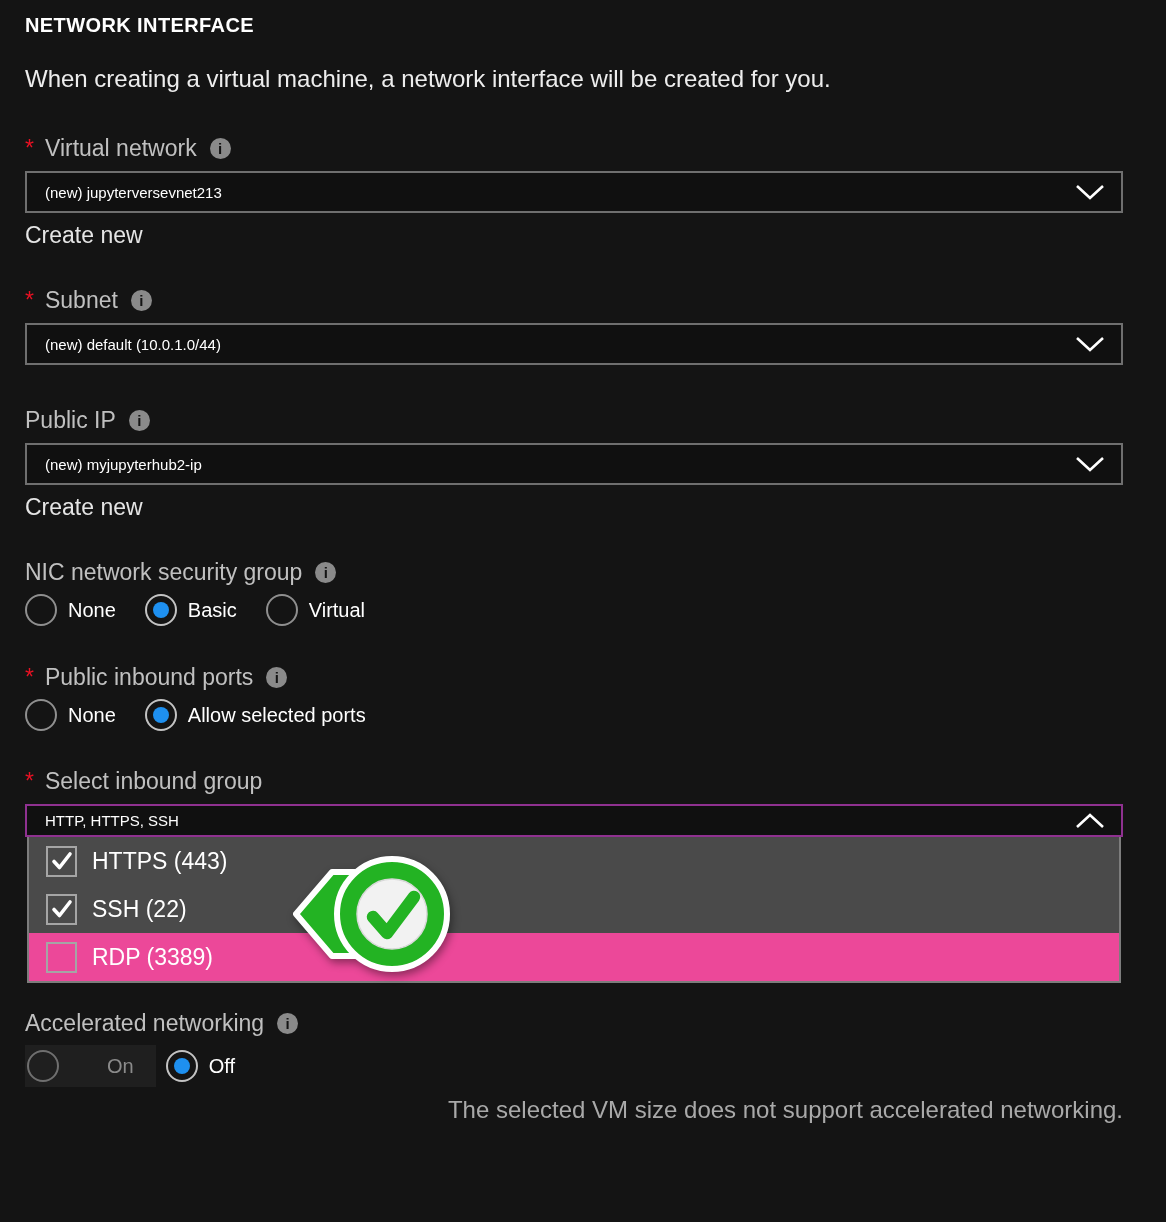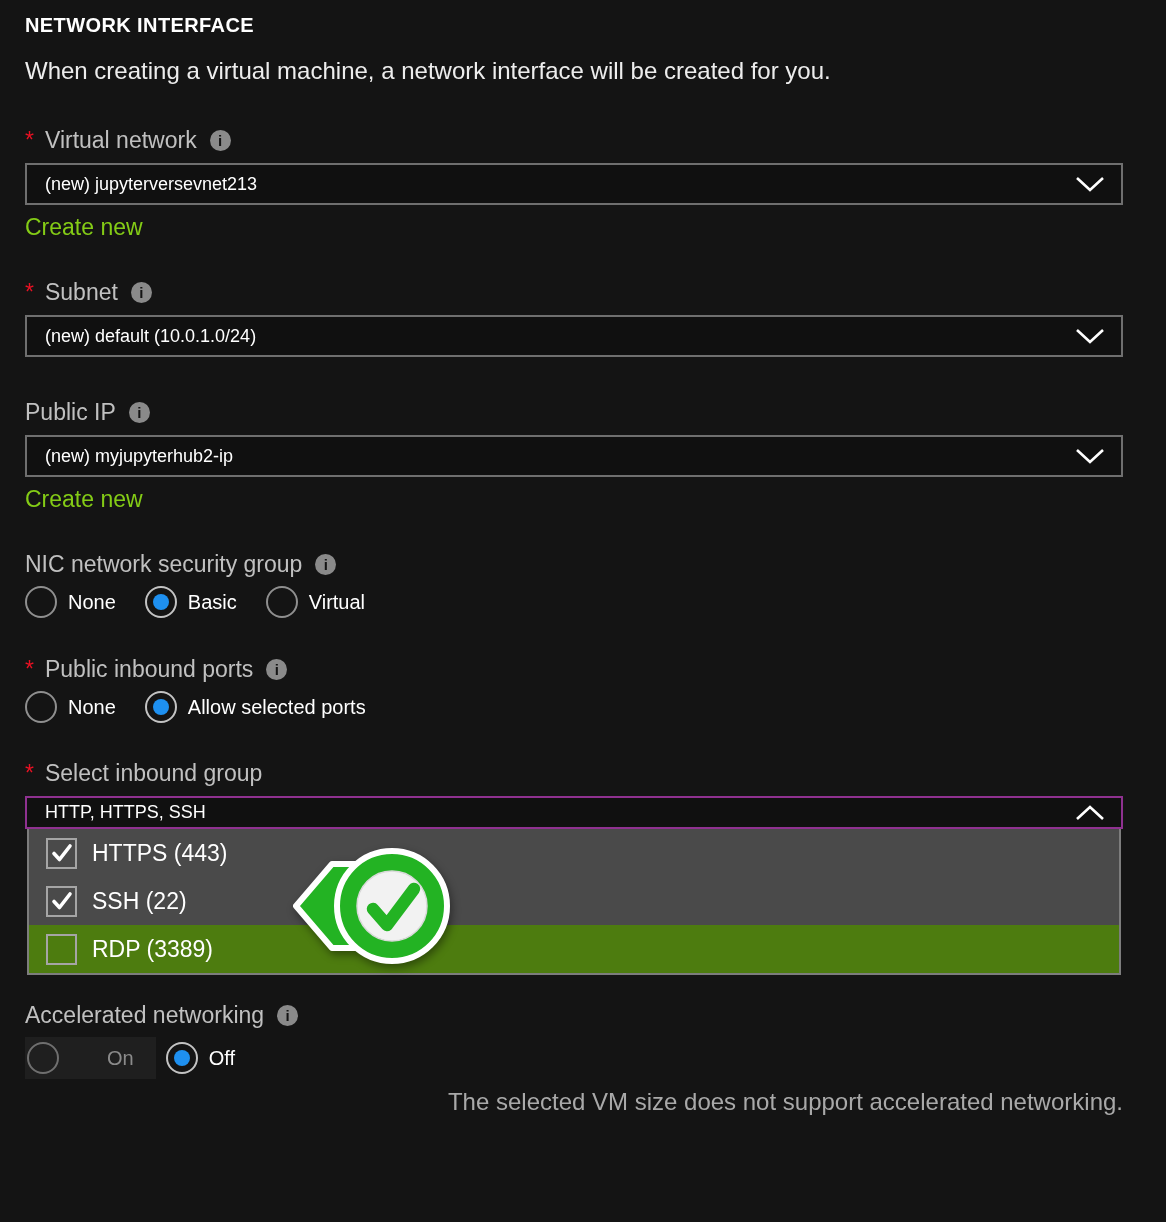--- a/index.html
+++ b/index.html
@@ -10,21 +10,21 @@
     color: #fff;
     width: 1166px;
     height: 1222px;
     overflow: hidden;
   }
   .page { padding: 14px 43px 0 25px; width: 1166px; height: 1222px; }
 
   .section-title {
     color: #ffffff; font-size: 20px; font-weight: 700; letter-spacing: .4px;
   }
-  .desc { color: #ededed; font-size: 24px; margin-top: 20px; font-weight: 400; }
+  .desc { color: #ededed; font-size: 24px; margin-top: 28px; font-weight: 400; }
 
   .label-row {
     display: flex; align-items: center; gap: 9px;
     font-size: 23px; color: #c0c0c0; margin-top: 42px;
   }
   .label-row.tight { margin-top: 38px; }
   .req { color: #e81123; font-size: 23px; margin-right: 2px; }
   .info-badge {
     width: 21px; height: 21px; border-radius: 50%;
     background: #8a8a8a; color: #141414;
@@ -33,27 +33,27 @@
     margin-left: 4px; cursor: default;
   }
 
   .combo {
     height: 42px; margin-top: 9px;
     border: 2px solid #6f6f6f; background: #101010;
     display: flex; align-items: center; justify-content: space-between;
     padding: 0 16px 0 18px; cursor: pointer;
   }
   .combo.open { border-color: #8f3190; height: 33px; }
-  .combo-val { color: #ffffff; font-size: 18px; white-space: nowrap; }
+  .combo-val { color: #ffffff; font-size: 15px; white-space: nowrap; }
   .chev { width: 30px; height: 18px; flex: 0 0 auto; }
   .chev polyline { fill: none; stroke: #ffffff; stroke-width: 2.6; }
 
   .link {
     display: inline-block; margin-top: 9px;
-    color: #84cc16; font-size: 23px; text-decoration: none; cursor: pointer;
+    color: #e5e5e5; font-size: 23px; text-decoration: none; cursor: pointer;
   }
 
   .radio-row { display: flex; align-items: center; margin-top: 8px; }
   .radio-opt { display: flex; align-items: center; gap: 11px; margin-right: 29px; cursor: pointer; }
   .radio-circle {
     width: 32px; height: 32px; border: 2px solid #8f8f8f; border-radius: 50%;
     position: relative; flex: 0 0 auto;
   }
   .radio-opt.selected .radio-circle { border-color: #c3c3c3; }
   .radio-opt.selected .radio-circle::after {
@@ -66,21 +66,21 @@
 
   .dd-panel {
     margin: 0 2px; border: 2px solid #7d7d7d; border-top: none;
     position: relative;
   }
   .dd-row {
     height: 48px; background: #4a4a4a;
     display: flex; align-items: center; gap: 15px;
     padding-left: 17px; font-size: 23px; color: #fff; cursor: pointer;
   }
-  .dd-row.unchecked-row { background: #4d7c0f; }
+  .dd-row.unchecked-row { background: #ec4899; }
   .checkbox {
     width: 31px; height: 31px; border: 2px solid #a5a5a5;
     display: flex; align-items: center; justify-content: center; flex: 0 0 auto;
   }
   .checkbox svg { width: 24px; height: 24px; }
   .checkbox polyline { fill: none; stroke: #ffffff; stroke-width: 3.6; stroke-linecap: round; stroke-linejoin: round; }
 
   .click-ind {
     position: absolute; left: 263px; top: 2px; width: 160px; height: 150px;
     filter: drop-shadow(2px 4px 4px rgba(0,0,0,.4));
@@ -113,21 +113,21 @@
   </div>
   <a class="link">Create new</a>
 
   
   <div class="label-row tight">
     <span class="req">*</span>
     <span>Subnet</span>
     <span class="info-badge">i</span>
   </div>
   <div class="combo">
-    <span class="combo-val">(new) default (10.0.1.0/24)</span>
+    <span class="combo-val">(new) default (10.0.1.0/44)</span>
     <svg class="chev" viewBox="0 0 30 18">
         <polyline points="2,3 15,15 28,3"></polyline>
       </svg>
   </div>
 
   
   <div class="label-row">
     <span>Public IP</span>
     <span class="info-badge">i</span>
   </div>

